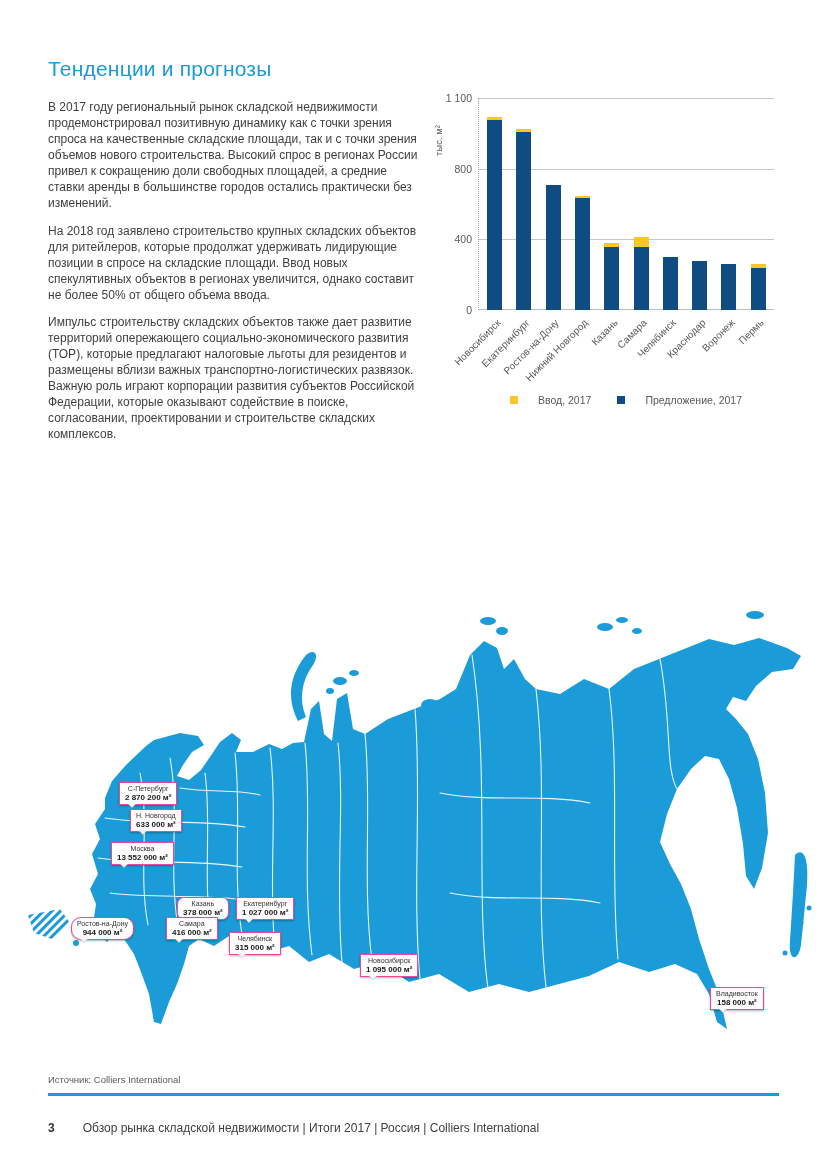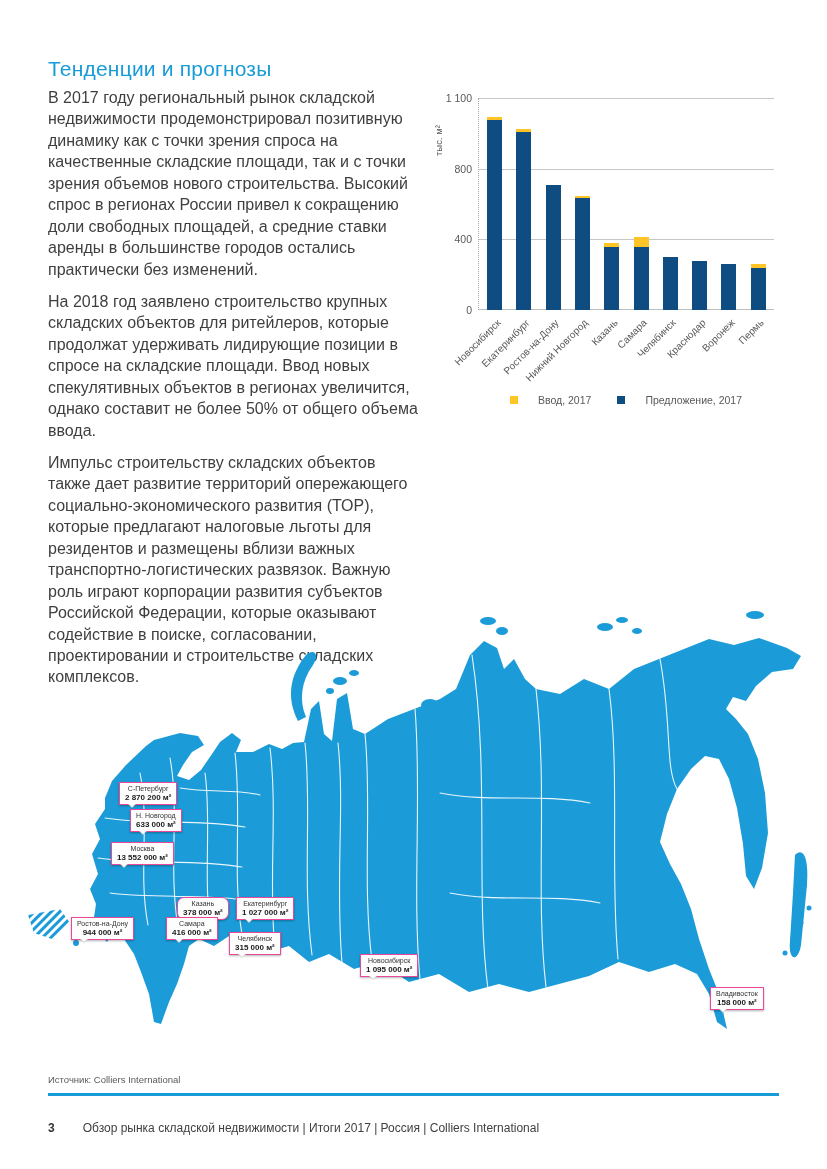--- a/index.html
+++ b/index.html
@@ -4,22 +4,22 @@
 <style>
   * { margin:0; padding:0; box-sizing:border-box; }
   html,body { background:#888; }
   body { font-family:"Liberation Sans", sans-serif; }
   .page {
     position:relative; width:827px; height:1169px; background:#ffffff;
     margin:0 auto; overflow:hidden;
   }
   
   .left-col { position:absolute; left:48px; top:57px; width:374px; }
-  .page-title { font-size:21px; font-weight:400; color:#189CD8; letter-spacing:.2px; margin-bottom:6px; }
-  .body-par { font-size:16px; line-height:1.34; color:#3F3F3F; margin-bottom:11px; }
+  .page-title { font-size:21px; font-weight:400; color:#189CD8; letter-spacing:.2px; margin-bottom:18px; }
+  .body-par { font-size:12px; line-height:1.34; color:#3F3F3F; margin-bottom:11px; }
   
   .chart { position:absolute; left:425px; top:62px; width:362px; height:350px; }
   .chart-title { font-size:12.5px; font-weight:bold; color:#404040; }
   .plot { position:absolute; left:53px; top:36px; width:296px; height:212px;
           border-left:1px dotted #A6A6A6; }
   .gridline { position:absolute; left:0; width:100%; height:1px; background:#C6C6C6; }
   .baseline { position:absolute; left:0; bottom:0; width:100%; height:1px; background:#BFBFBF; }
   .ytick { position:absolute; right:100%; margin-right:7px; transform:translateY(-50%);
            font-size:10.5px; color:#595959; white-space:nowrap; }
   .ylab { position:absolute; left:-46px; top:58px; font-size:9.5px; color:#595959;
@@ -207,21 +207,21 @@
           <div class="val">378 000 м²</div>
         </div>
         <div class="map-label" style="left: 216px; top: 304px;">
           <div class="city">Екатеринбург</div>
           <div class="val">1 027 000 м²</div>
         </div>
         <div class="map-label" style="left: 146px; top: 324px;">
           <div class="city">Самара</div>
           <div class="val">416 000 м²</div>
         </div>
-        <div class="map-label" style="left: 51px; top: 324px;">
+        <div class="map-label" style="left: 51px; top: 324px; border-radius: 10px;">
           <div class="city">Ростов-на-Дону</div>
           <div class="val">944 000 м²</div>
         </div>
         <div class="map-label" style="left: 209px; top: 339px;">
           <div class="city">Челябинск</div>
           <div class="val">315 000 м²</div>
         </div>
         <div class="map-label" style="left: 340px; top: 361px;">
           <div class="city">Новосибирск</div>
           <div class="val">1 095 000 м²</div>

